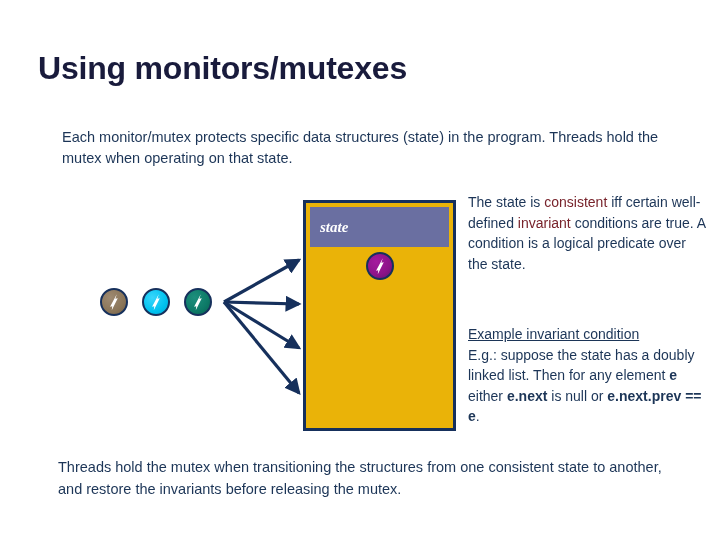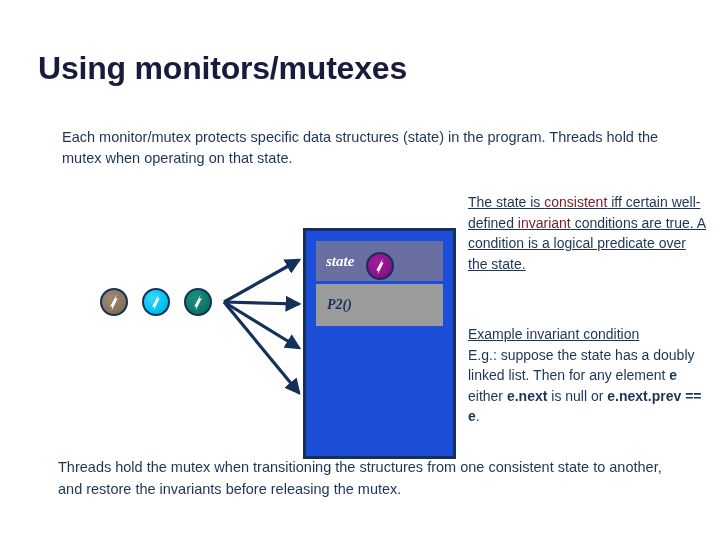--- a/index.html
+++ b/index.html
@@ -47,23 +47,22 @@
 
   
   #state-box {
     position: absolute;
     left: 303px;
     top: 200px;
     width: 153px;
     height: 231px;
     border: 3px solid #16305C;
     box-sizing: border-box;
-    background: #1d4ed8;
-    padding: 10px;
-    margin-top: 28px;
+    background: #eab308;
+    padding: 4px;
   }
   .state-header {
     height: 40px;
     background: #6A6FA1;
     display: flex;
     align-items: center;
     padding-left: 10px;
     box-sizing: border-box;
   }
   .state-header-label {
@@ -122,21 +121,20 @@
 
   
   #right-note-top {
     position: absolute;
     left: 468px;
     top: 192px;
     width: 240px;
     font-size: 14px;
     line-height: 20.5px;
     color: #1C3557;
-    text-decoration: underline;
   }
   #right-note-bottom {
     position: absolute;
     left: 468px;
     top: 324px;
     width: 242px;
     font-size: 14px;
     line-height: 20.5px;
     color: #1C3557;
   }
@@ -175,23 +173,20 @@
       <line x1="224" y1="302" x2="299" y2="304"></line>
       <line x1="224" y1="302" x2="299" y2="348"></line>
       <line x1="224" y1="302" x2="299" y2="393"></line>
     </g>
   </svg>
 
   <div id="state-box">
     <div class="state-header">
       <span class="state-header-label">state</span>
     </div>
-    <div class="proc-row">
-      <span class="proc-label">P2()</span>
-    </div>
   </div>
 
   <div class="token" id="token-brown">
     <svg class="bolt" viewBox="0 0 28 28">
       <path d="M17.2 5.0 L9.4 19.4 L12.0 19.0 L11.4 23.6 L18.4 9.6 L15.6 10.2 z" fill="#ffffff"></path>
     </svg>
   </div>
   <div class="token" id="token-cyan">
     <svg class="bolt" viewBox="0 0 28 28">
       <path d="M17.2 5.0 L9.4 19.4 L12.0 19.0 L11.4 23.6 L18.4 9.6 L15.6 10.2 z" fill="#ffffff"></path>

